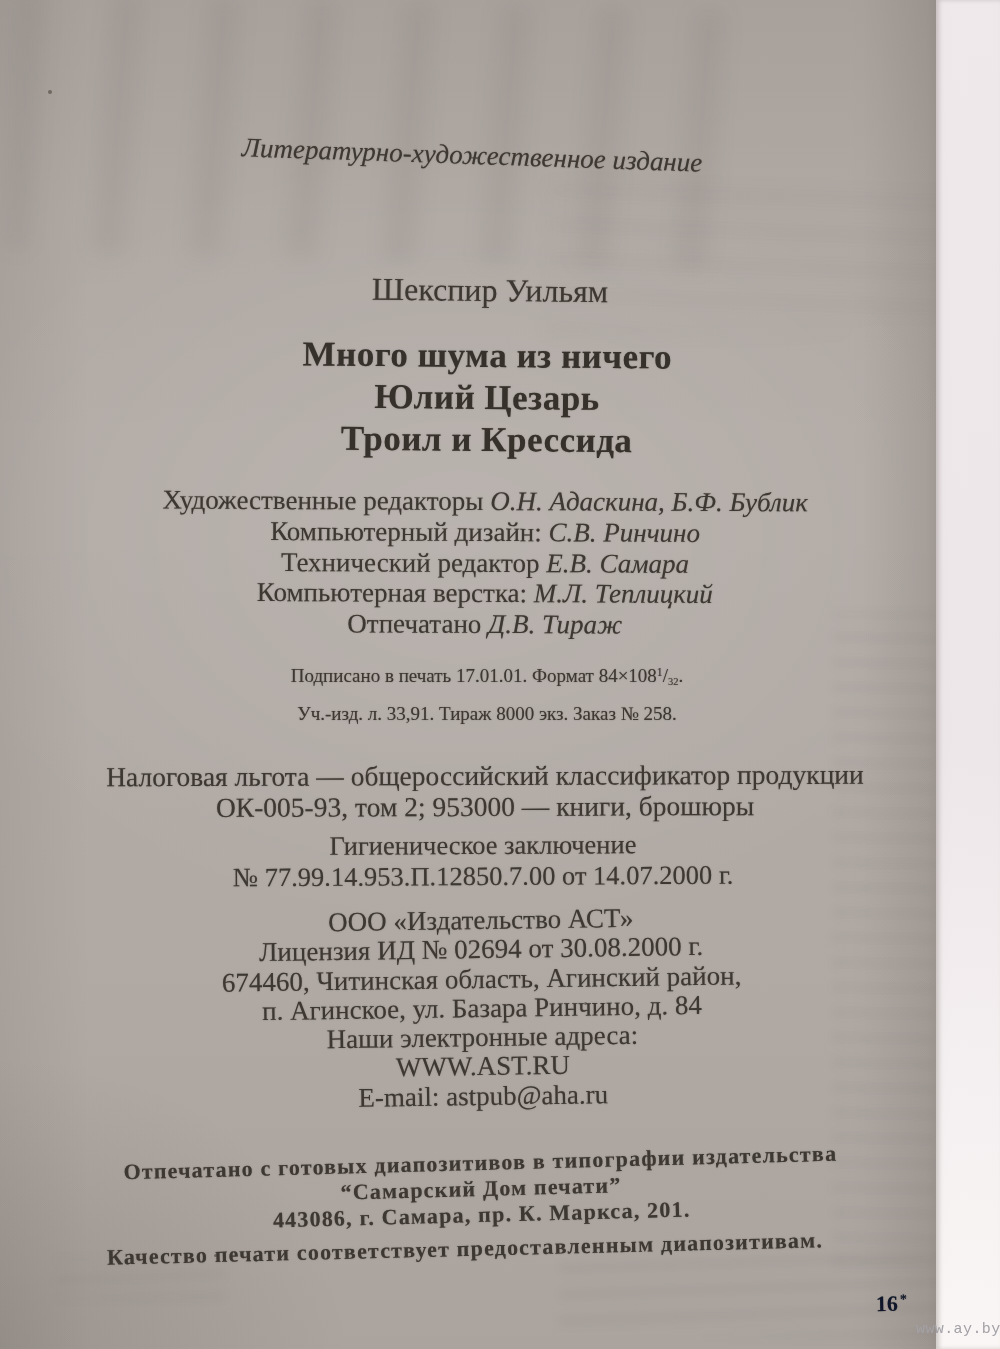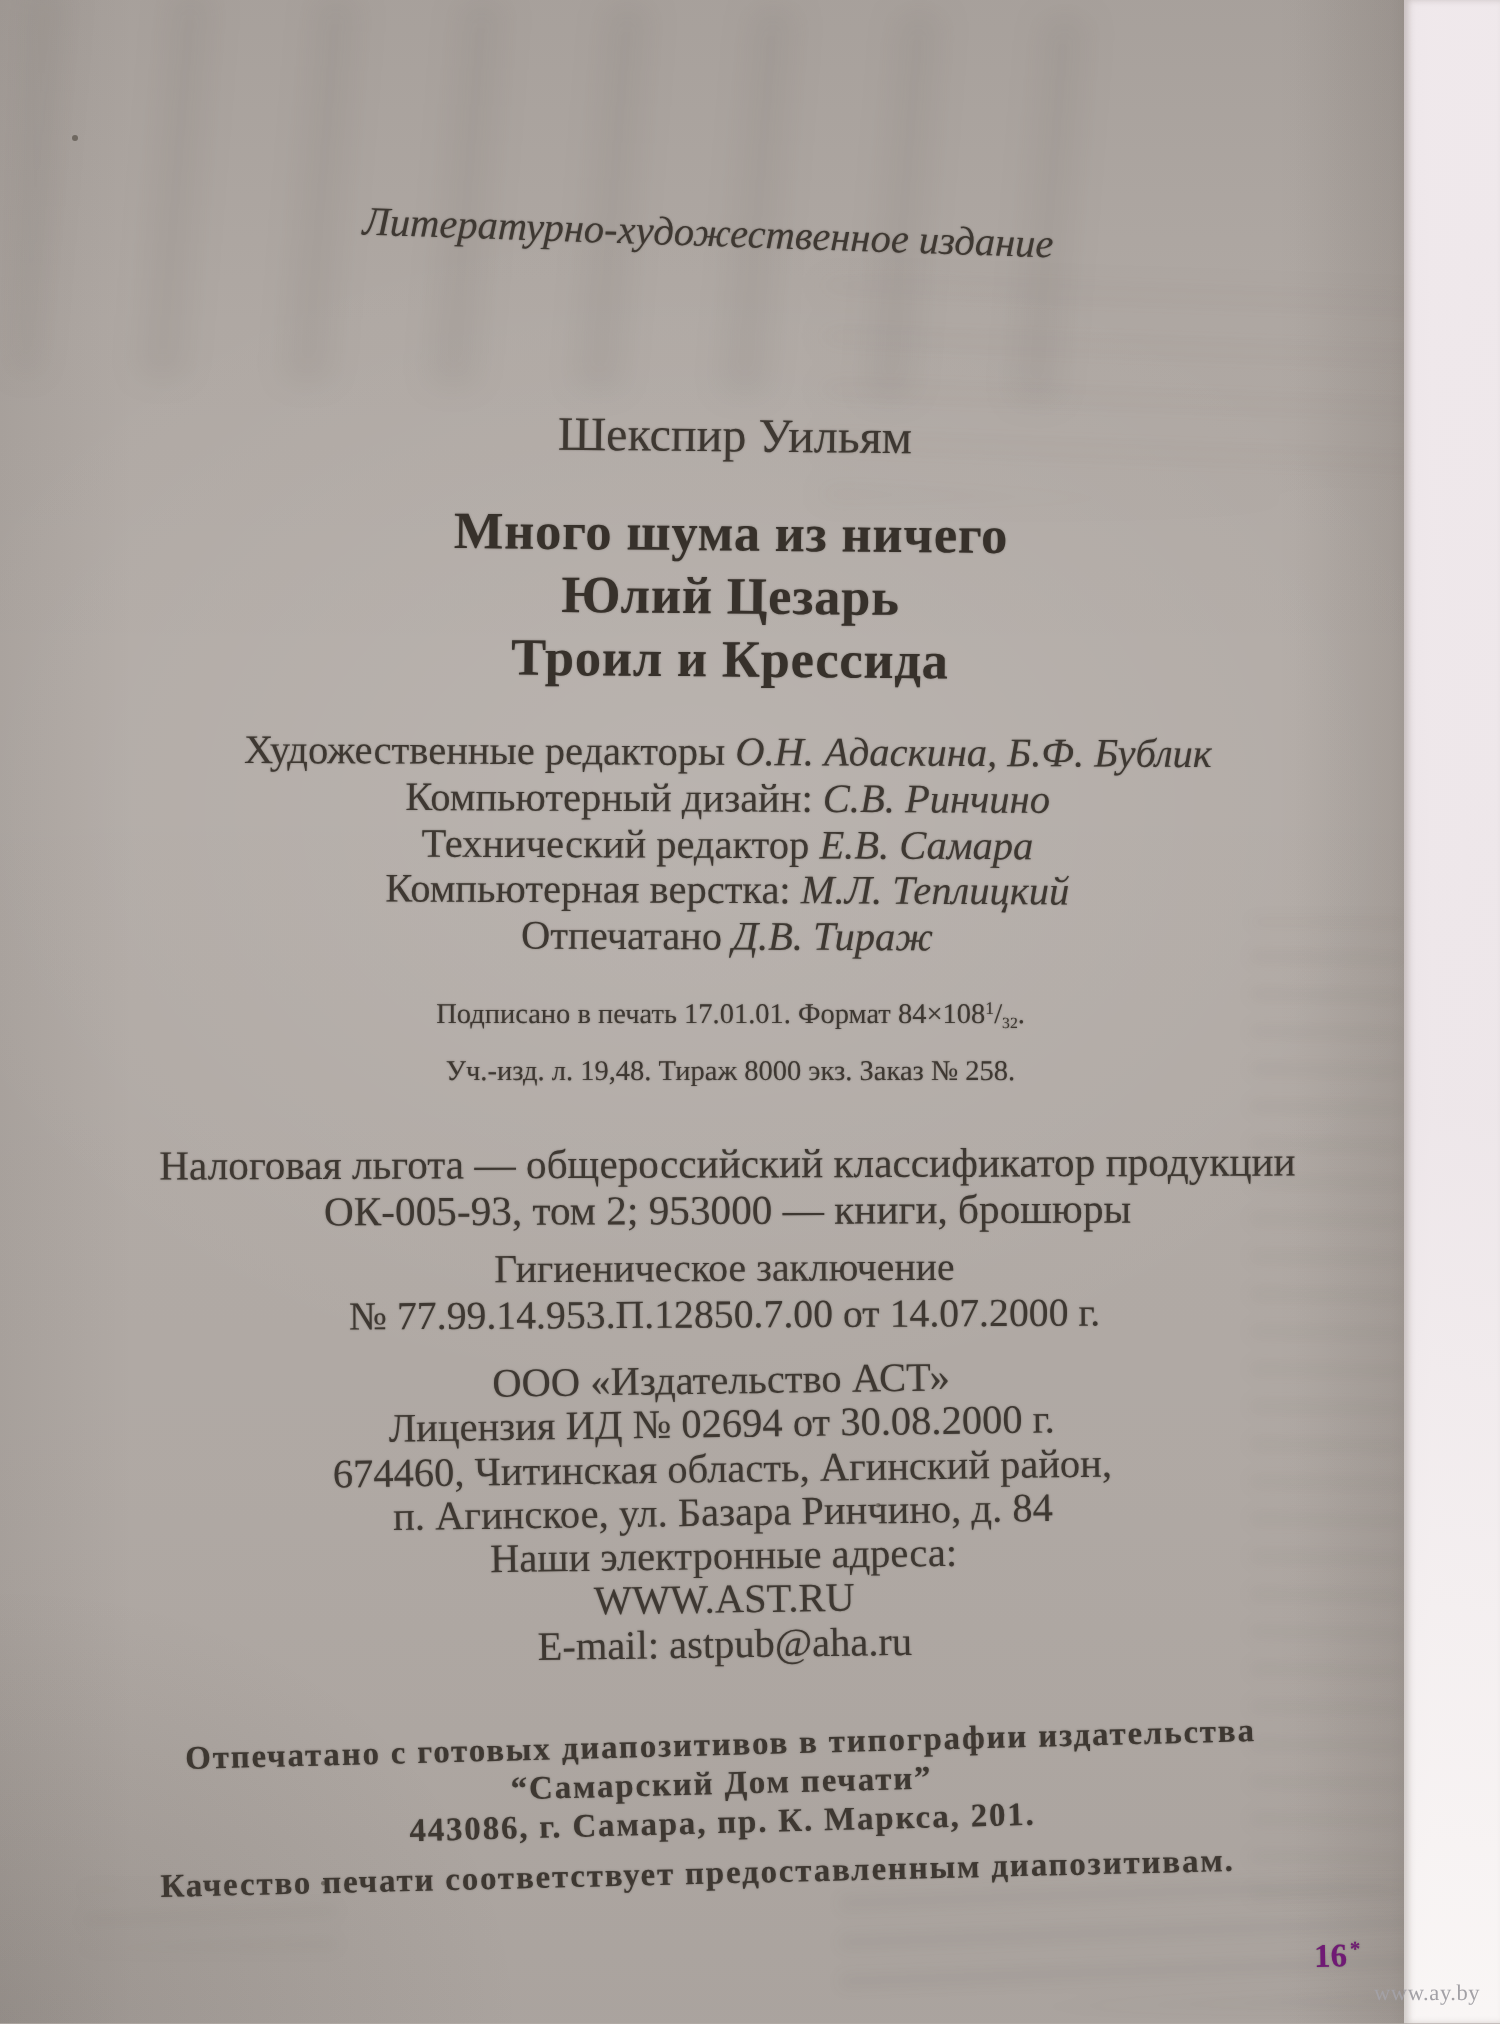--- a/index.html
+++ b/index.html
@@ -77,26 +77,26 @@
   #press    {top:657px;left:7px;width:960px;font-size:19px;line-height:32px;}
   #press sup{font-size:0.62em;vertical-align:0.5em;letter-spacing:0;}
   #press sub{font-size:0.55em;vertical-align:-0.3em;letter-spacing:0;}
   #tax      {top:760px;left:5px;width:960px;font-size:27.5px;line-height:31px;transform:rotate(-0.2deg);}
   #hygiene  {top:830px;left:3px;width:960px;font-size:26.5px;line-height:31px;transform:rotate(-0.3deg);}
   #publisher{top:906px;left:2px;width:960px;font-size:27px;line-height:29.3px;transform:rotate(-0.8deg);}
   #printer  {top:1150px;left:1px;width:960px;font-size:22px;font-weight:700;letter-spacing:1.2px;line-height:26px;transform:rotate(-1.5deg);}
   #quality  {top:1236px;left:-15px;width:960px;font-size:22px;font-weight:700;letter-spacing:1.2px;transform:rotate(-1.4deg);}
   #sig{
     position:absolute;top:1291px;left:876px;font-size:22px;font-weight:700;
-    color:#701a75;text-shadow:0 0 1px rgba(62,56,50,0.5);transform:rotate(-1deg);
+    color:#0f172a;text-shadow:0 0 1px rgba(62,56,50,0.5);transform:rotate(-1deg);
   }
   #sig .star{font-size:14px;vertical-align:7px;margin-left:2px;}
   #watermark{
     position:absolute;top:1321px;left:916px;
-    font-family:Liberation Serif, serif;font-size:15px;letter-spacing:0.4px;
+    font-family:Liberation Mono, monospace;font-size:15px;letter-spacing:0.4px;
     color:#a3a1a6;
   }
 </style>
 </head>
 <body>
 
 <div class="stage">
   <div class="paper"></div>
 
   <div class="ghost ghost-top"></div>
@@ -124,21 +124,21 @@
   <div class="block" id="staff">
     <span class="line"><span>Художественные редакторы</span> <span class="it">О.Н. Адаскина, Б.Ф. Бублик</span></span>
     <span class="line"><span>Компьютерный дизайн:</span> <span class="it">С.В. Ринчино</span></span>
     <span class="line"><span>Технический редактор</span> <span class="it">Е.В. Самара</span></span>
     <span class="line"><span>Компьютерная верстка:</span> <span class="it">М.Л. Теплицкий</span></span>
     <span class="line"><span>Отпечатано</span> <span class="it">Д.В. Тираж</span></span>
   </div>
 
   <div class="block" id="press">
     <span class="line"><span>Подписано в печать 17.01.01. Формат 84×108</span><sup>1</sup><span>/</span><sub>32</sub><span>.</span></span>
-    <span class="line">Уч.-изд. л. 19,48. Тираж 8000 экз. Заказ № 258.</span>
+    <span class="line">Уч.-изд. л. 33,91. Тираж 8000 экз. Заказ № 258.</span>
   </div>
 
   <div class="block" id="tax">
     <span class="line">Налоговая льгота — общероссийский классификатор продукции</span>
     <span class="line">ОК-005-93, том 2; 953000 — книги, брошюры</span>
   </div>
 
   <div class="block" id="hygiene">
     <span class="line">Гигиеническое заключение</span>
     <span class="line">№ 77.99.14.953.П.12850.7.00 от 14.07.2000 г.</span>

